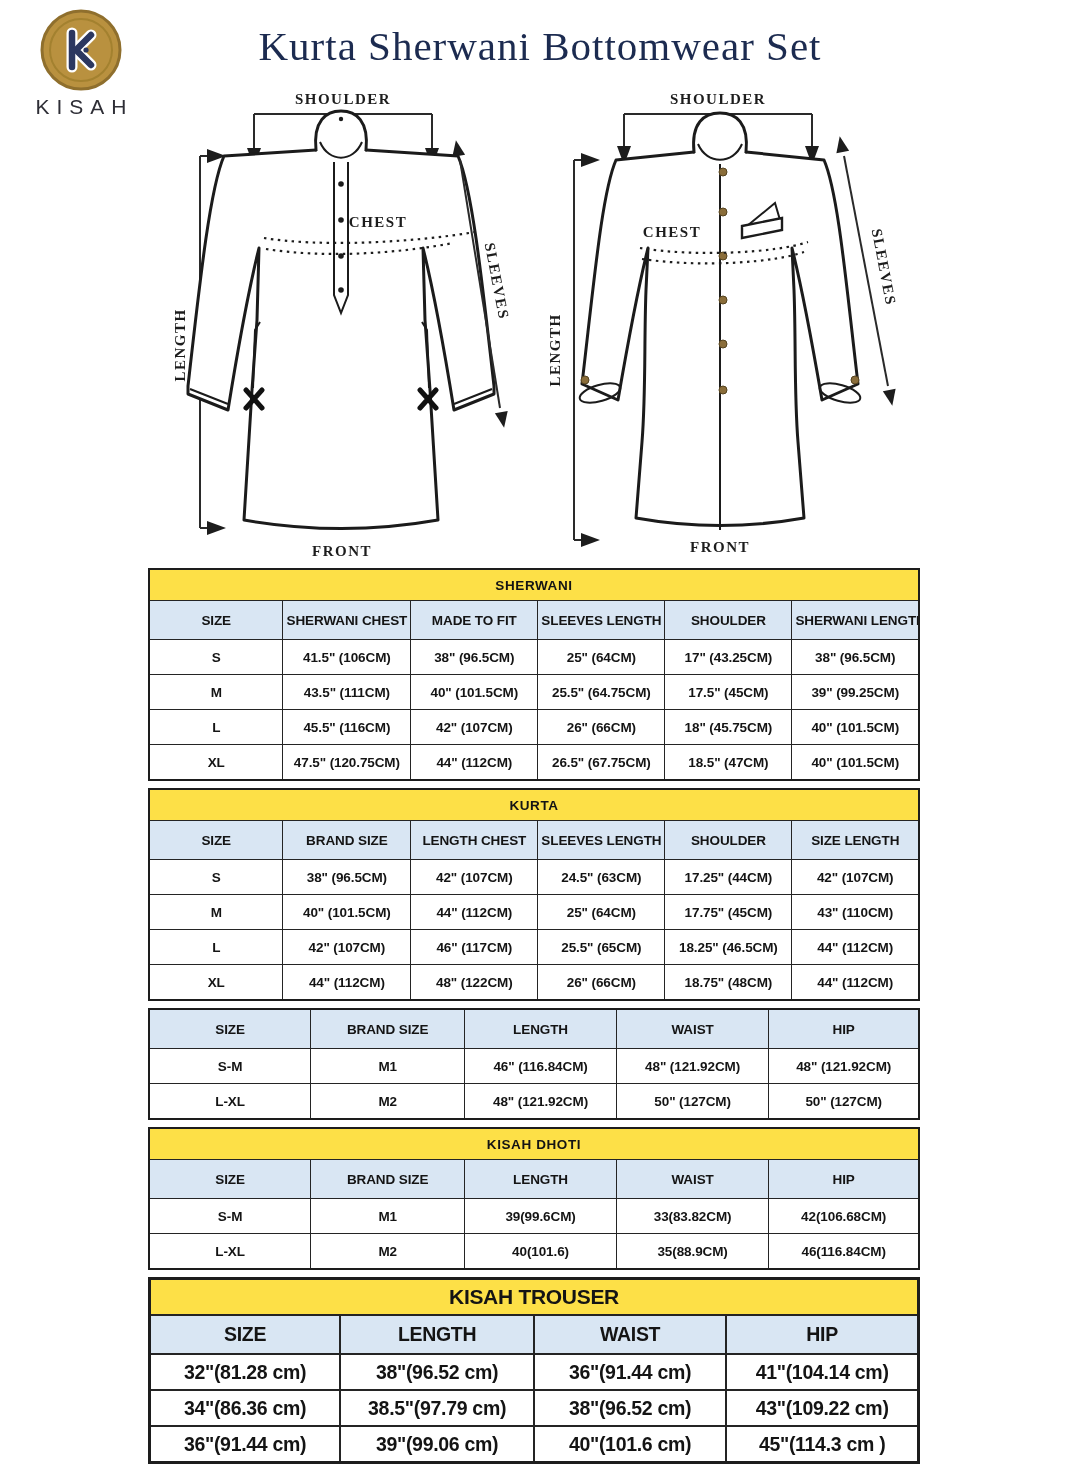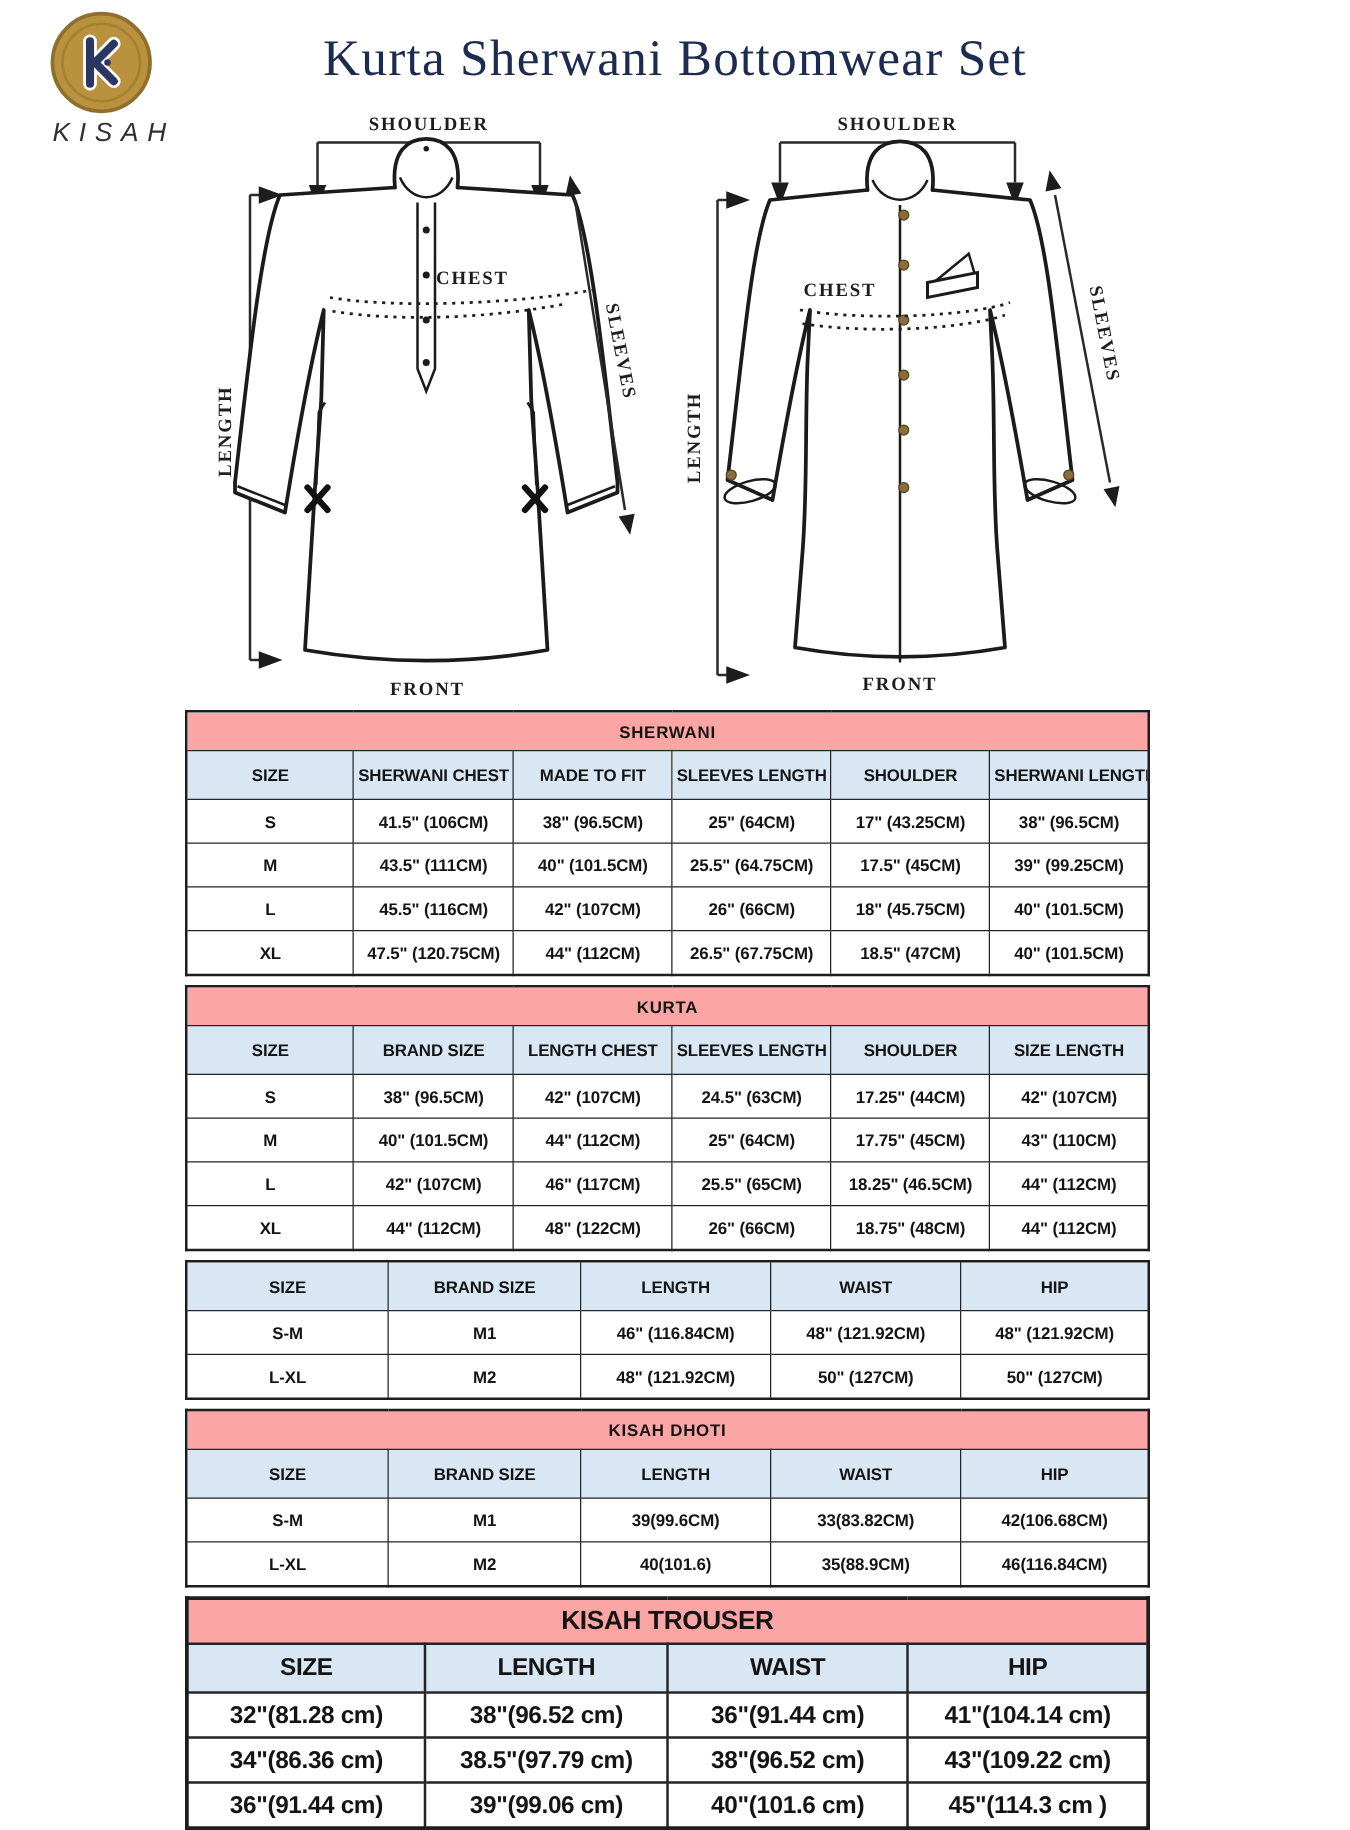--- a/index.html
+++ b/index.html
@@ -1,21 +1,21 @@
 <!DOCTYPE html>
 <html><head>
 <meta charset="utf-8">
 <style>
   html,body{margin:0;padding:0;}
   body{
     width:1080px;height:1464px;position:relative;background:#ffffff;
     font-family:"Liberation Sans",sans-serif;overflow:hidden;
     --hdr-bg:#d9e6f3;--ink:#1b1b1b;--navy:#1c2b50;
   }
-  .logo-wrap{position:absolute;left:22px;top:8px;width:118px;text-align:right;font-style:italic;}
+  .logo-wrap{position:absolute;left:22px;top:8px;width:118px;text-align:center;}
   .logo-svg{display:block;margin:0 auto;}
   .logo-word{font-size:21px;color:#2e2e36;letter-spacing:7px;padding-left:7px;margin-top:3px;}
   .page-title{
     position:absolute;left:0;right:0;top:22px;text-align:center;
     font-family:"Liberation Serif",serif;font-weight:normal;font-size:41px;
     color:var(--navy);letter-spacing:1px;
   }
   .diagrams{position:absolute;top:90px;left:148px;width:784px;display:flex;gap:8px;}
   svg.diagram{width:388px;height:474px;}
   .dl{font-family:"Liberation Serif",serif;font-weight:bold;font-size:15px;letter-spacing:1.5px;fill:#1d1d1d;}
@@ -28,21 +28,21 @@
   .goldbtn{fill:#8a6d3a;stroke:#55431f;stroke-width:1;}
 
   .tables{position:absolute;top:568px;left:148px;width:772px;display:flex;flex-direction:column;gap:7px;}
   table.size-table{width:100%;border-collapse:collapse;table-layout:fixed;color:#141414;}
   .size-table td,.size-table th{
     border:1.6px solid #242424;text-align:center;vertical-align:middle;
     font-weight:bold;font-size:13.5px;letter-spacing:-0.1px;padding:0 3px;
     overflow:hidden;white-space:nowrap;
   }
   .size-table{border:2.5px solid #1d1d1d;}
-  .size-table .t-title td{height:30px;background:#fca5a5;font-size:13.5px;letter-spacing:.6px;}
+  .size-table .t-title td{height:30px;background:#fde047;font-size:13.5px;letter-spacing:.6px;}
   .size-table th{height:38px;background:var(--hdr-bg);}
   .size-table td{height:34px;}
   table.size-table.large{border-width:3px;}
   .size-table.large td,.size-table.large th{border-width:2.4px;font-size:19.5px;letter-spacing:-0.3px;}
   .size-table.large .t-title td{height:34px;font-size:21px;}
   .size-table.large th{height:37px;}
   .size-table.large td{height:34px;}
 </style>
 </head>
 <body style="--hdr-bg: #d9e6f3; --navy: #1c2b50;">

